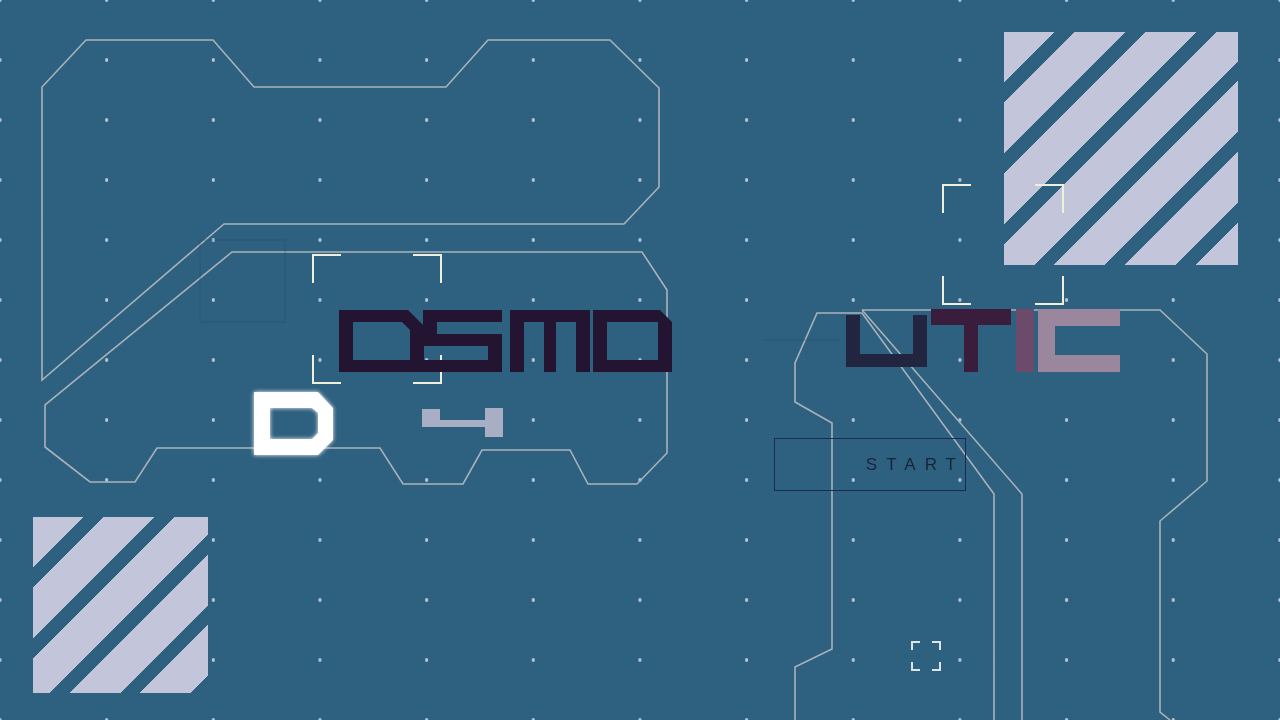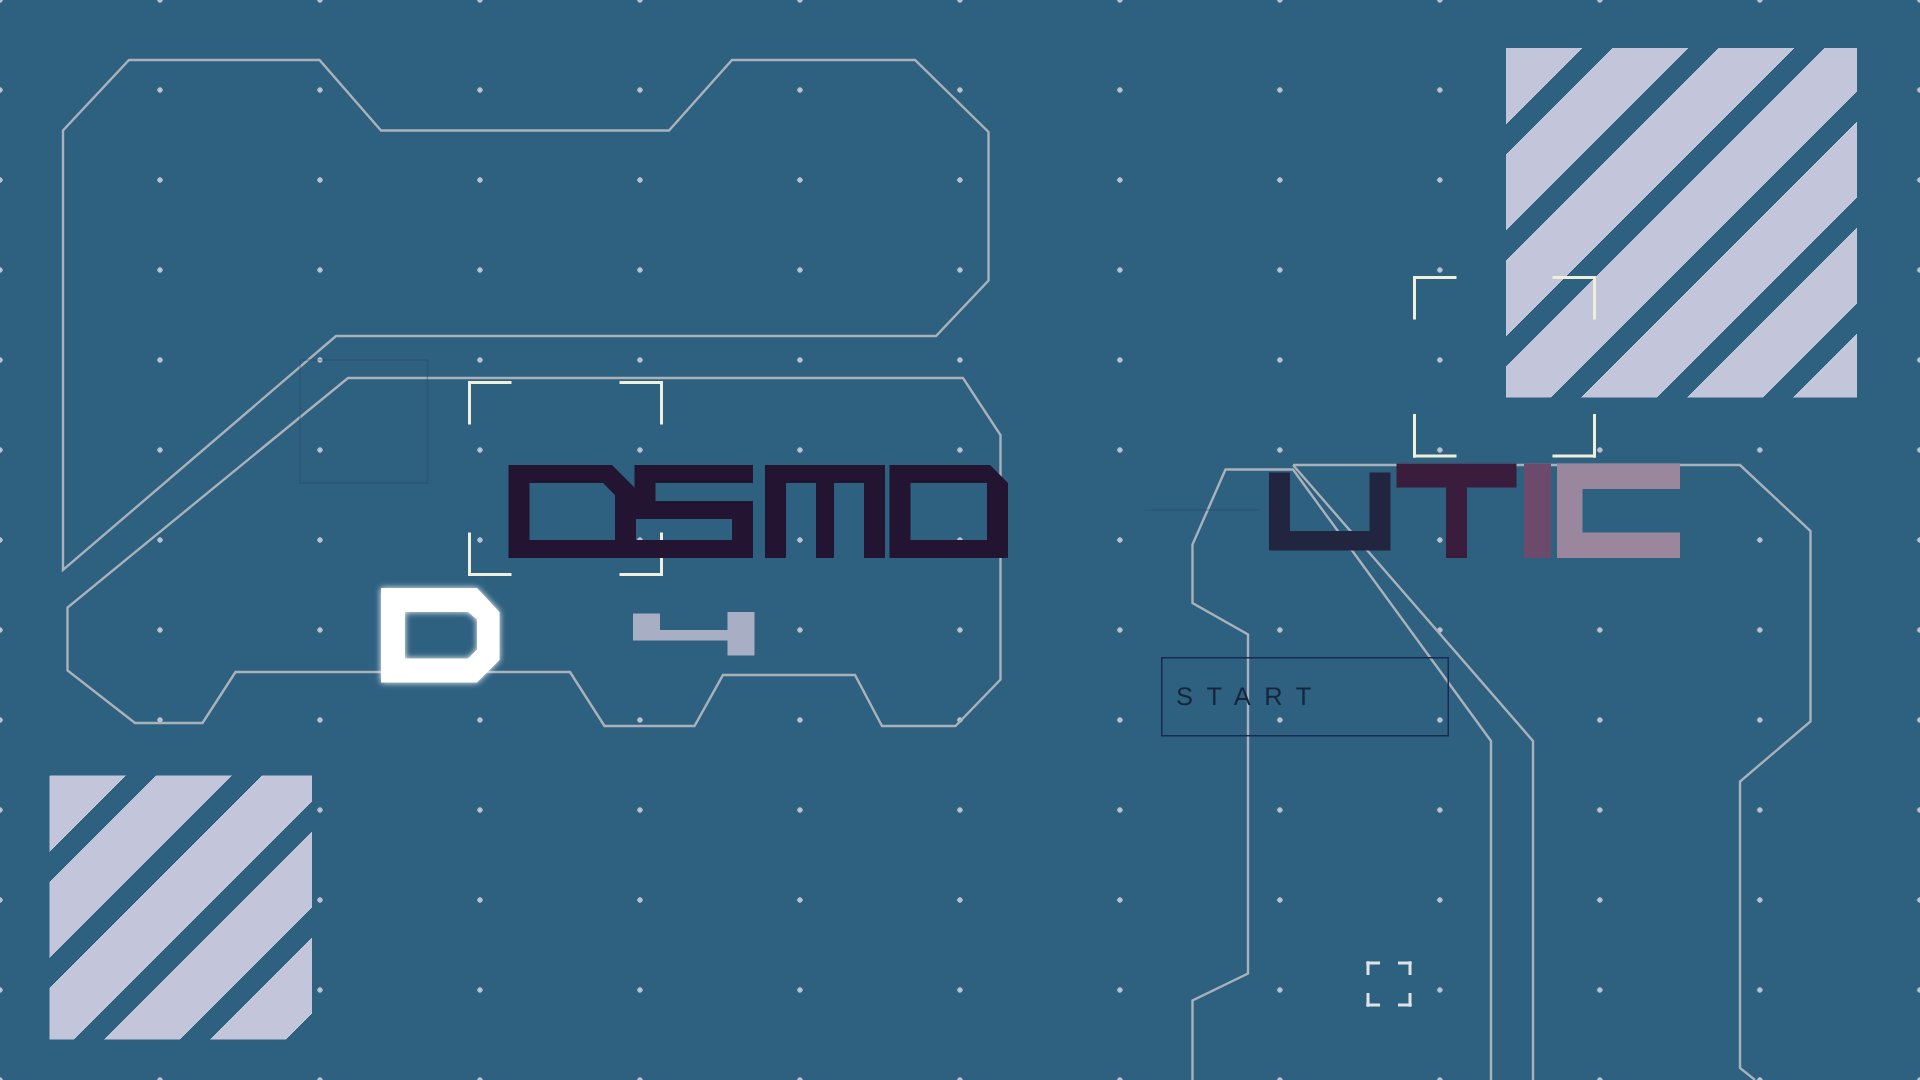--- a/index.html
+++ b/index.html
@@ -26,21 +26,21 @@
     border-color: #eef0dc; border-style: solid; border-width: 0;
   }
   .bracket i.tl { left: 0; top: 0; border-left-width: 2px; border-top-width: 2px; }
   .bracket i.tr { right: 0; top: 0; border-right-width: 2px; border-top-width: 2px; }
   .bracket i.bl { left: 0; bottom: 0; border-left-width: 2px; border-bottom-width: 2px; }
   .bracket i.br { right: 0; bottom: 0; border-right-width: 2px; border-bottom-width: 2px; }
   .bracket.small i { width: 7px; height: 7px; }
   .start-btn {
     position: absolute; left: 774px; top: 438px; width: 192px; height: 53px;
     border: 1.5px solid #1b2a55; box-sizing: border-box;
-    display: flex; align-items: center; justify-content: flex-start;
+    display: flex; align-items: center; justify-content: flex-end;
     color: #16263a; font-size: 17px; letter-spacing: 9px; padding-left: 9px;
     cursor: pointer; background: transparent;
   }
 </style>
 </head>
 <body>
 
 <div class="layer dotgrid"></div>
 
 <svg class="layer" viewBox="0 0 1280 720">

